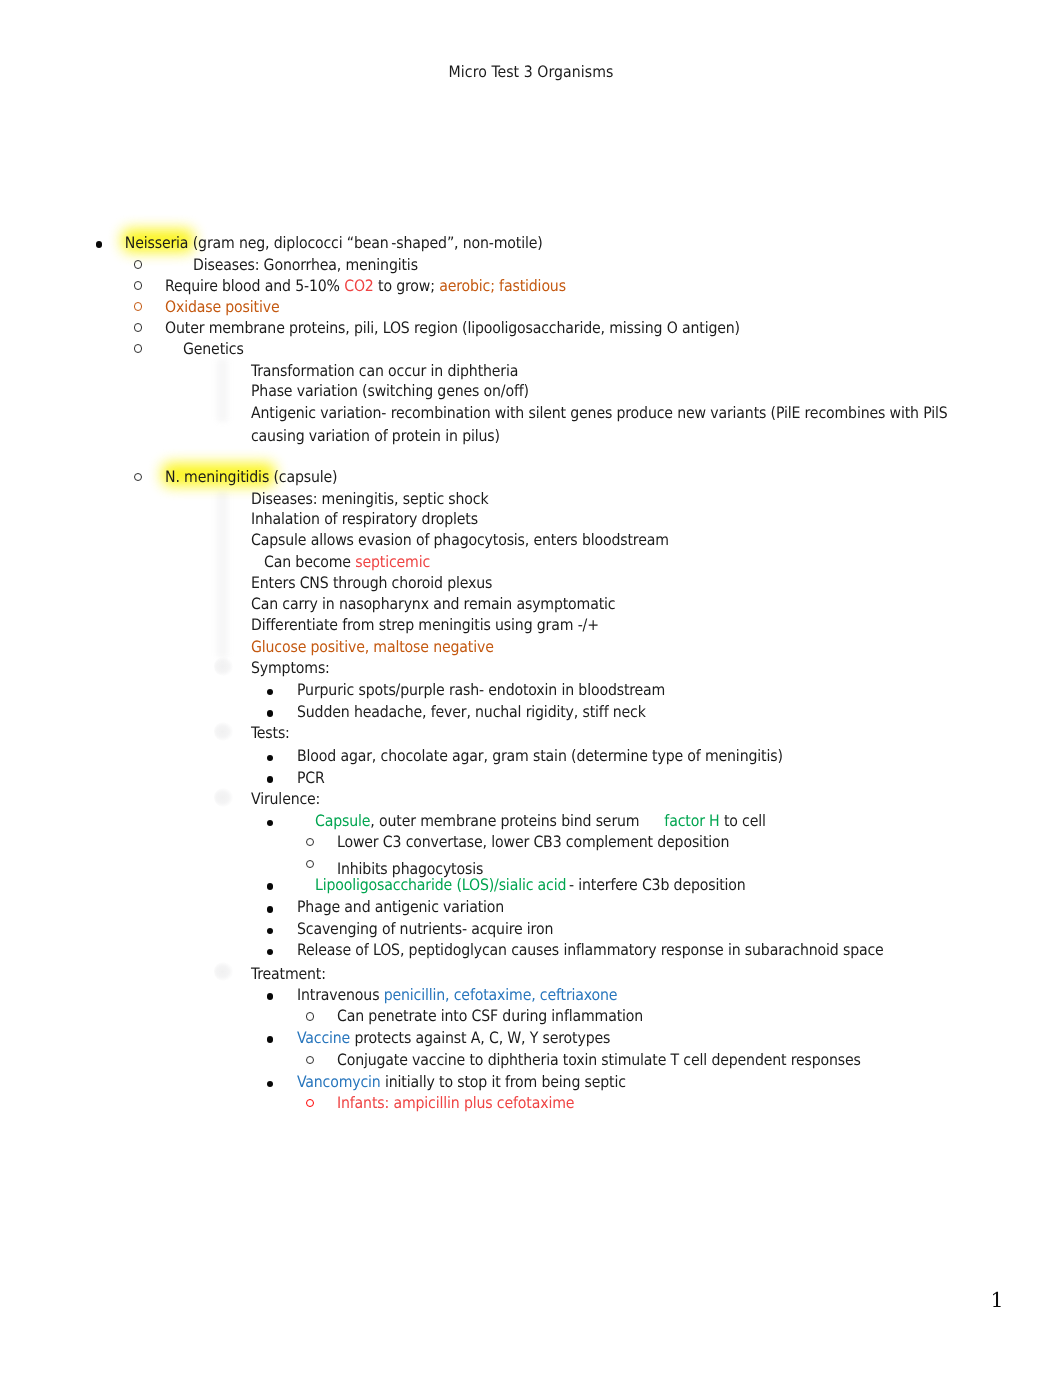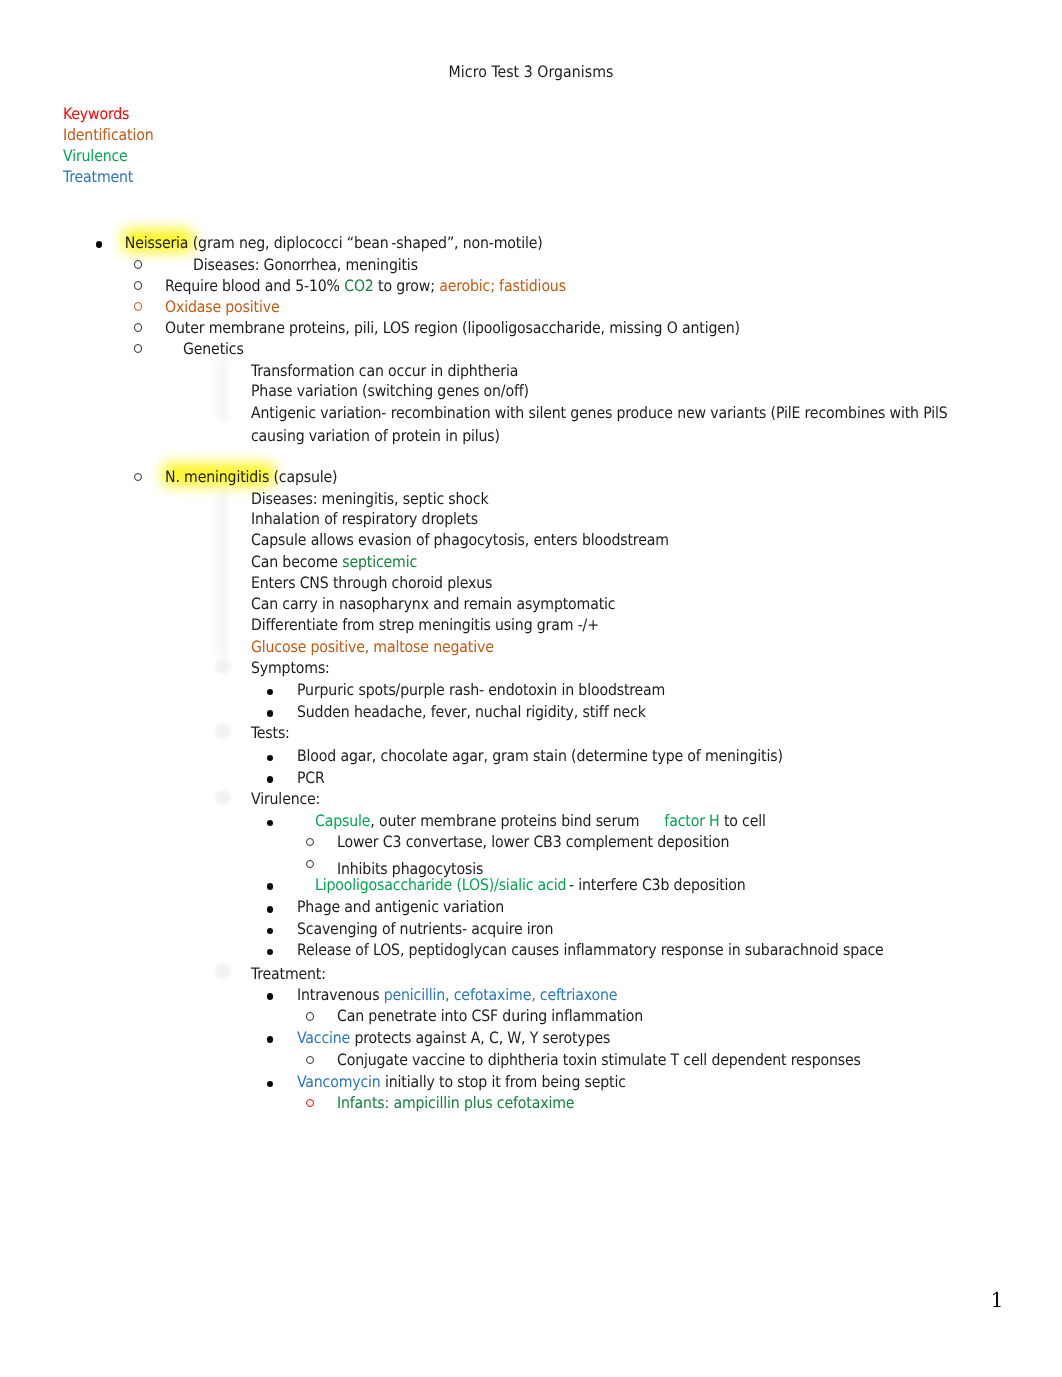--- a/index.html
+++ b/index.html
@@ -25,47 +25,41 @@
   
   .dot{position:absolute;width:6.5px;height:6.5px;border-radius:50%;background:#080808;}
   .circ{position:absolute;width:8.4px;height:8.4px;border-radius:50%;
         border:1.2px solid #2e2e2e;box-sizing:border-box;}
   .circ.red{border-color:#ff0000;}
   .circ.orange{border-color:#c45911;}
 
   .hlbg{position:absolute;border-radius:8px;background:#fbf40a;
         filter:blur(6.8px);opacity:0.9;}
 
-  .cred{color:#15803d;} .corg{color:#c45911;}
+  .cred{color:#ef4444;} .corg{color:#c45911;}
   .cgrn{color:#00a550;margin-left:18px;} .cblu{color:#2876bd;}
 
   .smudge{position:absolute;width:19px;height:19px;border-radius:50%;
           background:radial-gradient(ellipse at 45% 50%, rgba(110,110,118,0.10) 0%,
                                      rgba(110,110,118,0.075) 42%, rgba(110,110,118,0) 74%);}
   .smudgecol{position:absolute;width:17px;border-radius:6px;
           background:linear-gradient(90deg, rgba(150,150,155,0) 0%, rgba(150,150,155,0.085) 35%,
                                      rgba(150,150,155,0.085) 62%, rgba(150,150,155,0) 100%);
           filter:blur(2.5px);}
 
   .pgnum{position:absolute;font-size:20.5px;font-family:"DejaVu Serif",serif;
          font-stretch:normal;letter-spacing:0;color:#0d0d0d;}
 </style>
 </head>
 <body>
 
 <div class="page">
 
   <div class="hdr" style="top:60.8px;">Micro Test 3 Organisms</div>
 
-  <div class="legend" style="top:103.1px;">
-    <div class="kw">Keywords</div>
-    <div class="ident">Identification</div>
-    <div class="vir">Virulence</div>
-    <div class="trt">Treatment</div>
-  </div>
 
   <div class="body">
 
     <span class="dot" style="left:95.65px;top:241.3px;"></span>
     <span class="hlbg" style="left:122.2px;top:229.4px;width:72px;height:22.8px;"></span>
     <div class="ln" style="left:124.8px;top:232.6px;"><span>Neisseria</span><span> (gram neg, diplococci “bean -shaped”, non-motile)</span></div>
 
     <span class="circ" style="left:134px;top:260.3px;"></span>
     <div class="ln" style="left:165px;top:254.5px;margin-left:28px;">Diseases: Gonorrhea, meningitis</div>
 
@@ -87,21 +81,21 @@
     <div class="wrapln" style="left:251px;top:402.45px;width:712px;">Antigenic variation- recombination with silent genes produce new variants (PilE recombines with PilS causing variation of protein in pilus)</div>
 
     <span class="circ" style="left:133.7px;top:472.5px;"></span>
     <span class="hlbg" style="left:162.2px;top:463.4px;width:113px;height:23px;"></span>
     <div class="ln" style="left:165px;top:466.7px;"><span>N. meningitidis</span><span> (capsule)</span></div>
 
     <span class="smudgecol" style="left:213.5px;top:491px;height:167px;"></span>
     <div class="ln" style="left:251px;top:488.77px;">Diseases: meningitis, septic shock</div>
     <div class="ln" style="left:251px;top:509.22px;">Inhalation of respiratory droplets</div>
     <div class="ln" style="left:251px;top:530.47px;text-align:center;">Capsule allows evasion of phagocytosis, enters bloodstream</div>
-    <div class="ln" style="left:251px;top:551.72px;"><span>Can become </span><span class="cred">septicemic</span></div>
+    <div class="ln" style="left:264px;top:551.72px;"><span>Can become </span><span class="cred">septicemic</span></div>
     <div class="ln" style="left:251px;top:572.97px;">Enters CNS through choroid plexus</div>
     <div class="ln" style="left:251px;top:594.23px;">Can carry in nasopharynx and remain asymptomatic</div>
     <div class="ln" style="left:251px;top:615.48px;">Differentiate from strep meningitis using gram -/+</div>
     <div class="ln corg" style="left:251px;top:636.73px;">Glucose positive, maltose negative</div>
 
     <span class="smudge" style="left:213.5px;top:657px;"></span>
     <div class="ln" style="left:251px;top:657.98px;">Symptoms:</div>
     <span class="dot" style="left:266.75px;top:688.53px;"></span>
     <div class="ln" style="left:297px;top:679.83px;">Purpuric spots/purple rash- endotoxin in bloodstream</div>
     <span class="dot" style="left:266.75px;top:710.3px;"></span>

